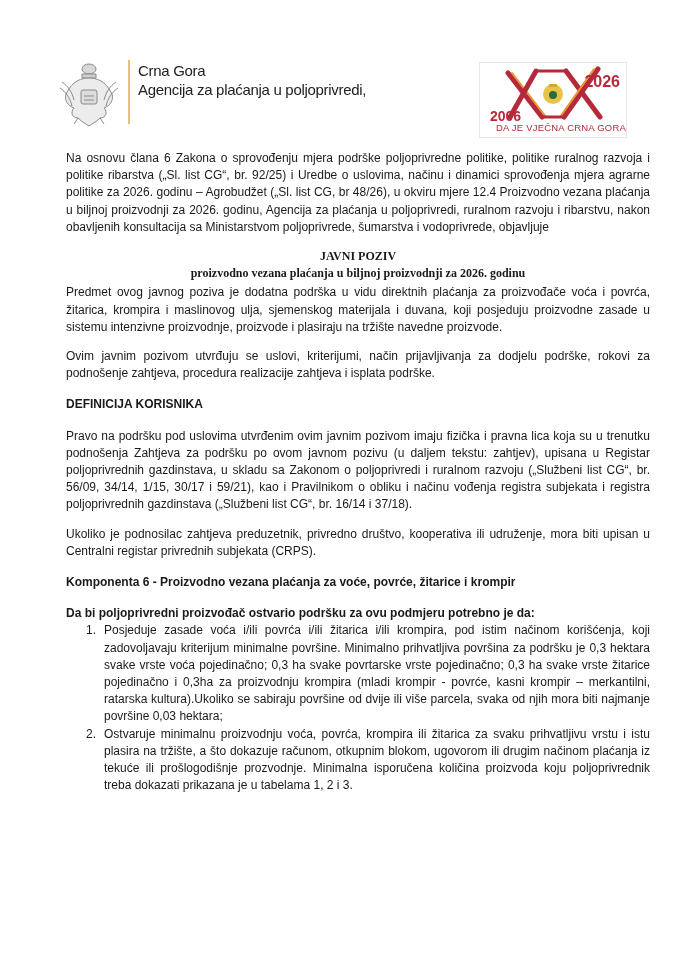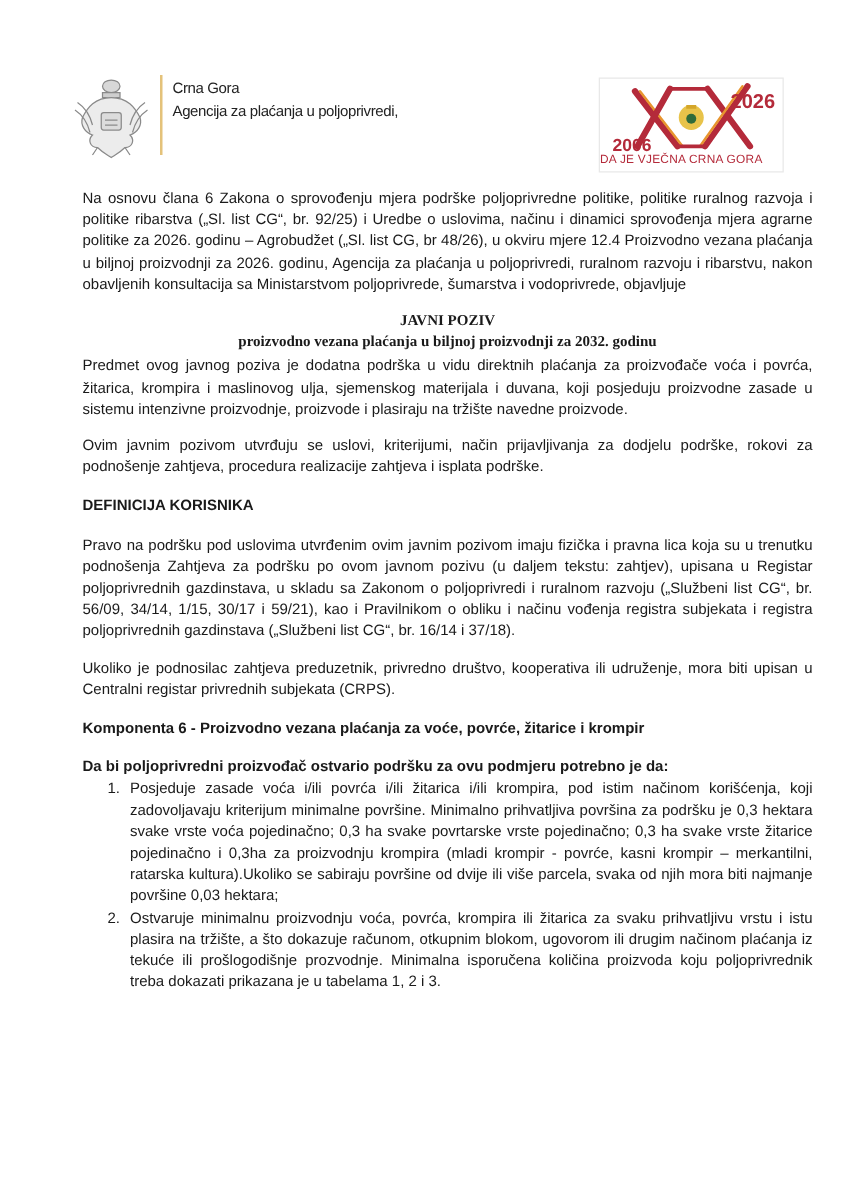--- a/index.html
+++ b/index.html
@@ -3,28 +3,28 @@
   <meta charset="utf-8">
   <style>
     * { margin: 0; padding: 0; box-sizing: border-box; }
     html, body { width: 679px; height: 960px; background: #ffffff; overflow: hidden; }
     body { font-family: "Liberation Sans", sans-serif; color: #1a1a1a; position: relative; }
     .page { position: absolute; left: 0; top: 0; width: 679px; height: 960px; background: #fff; }
 
     .header { position: absolute; left: 58px; top: 58px; width: 580px; height: 80px; }
     .coat { position: absolute; left: 0; top: 2px; width: 62px; height: 68px; }
     .vline { position: absolute; left: 70px; top: 2px; width: 2px; height: 64px; background: #e4c27a; }
-    .agency { position: absolute; left: 80px; top: 3px; font-size: 12px; line-height: 19px; color: #222; letter-spacing: -0.3px; }
+    .agency { position: absolute; left: 80px; top: 3px; font-size: 15px; line-height: 19px; color: #222; letter-spacing: -0.3px; }
     .agency div { white-space: nowrap; }
 
     .jubilee { position: absolute; left: 479px; top: 62px; width: 148px; height: 76px; border: 1px solid #e8e8e8; background: #fff; }
     .jubilee svg { position: absolute; left: 0; top: 0; }
     .jub-2006 { position: absolute; left: 10px; top: 45px; font-size: 14px; font-weight: bold; color: #b42a3a; }
     .jub-2026 { position: absolute; right: 6px; top: 10px; font-size: 16px; font-weight: bold; color: #b42a3a; margin-left: 39px; }
-    .jub-motto { position: absolute; left: 0; width: 100%; top: 59px; text-align: left; font-size: 9.5px; color: #b42a3a; letter-spacing: 0.2px; white-space: nowrap; }
+    .jub-motto { position: absolute; left: 0; width: 100%; top: 59px; text-align: right; font-size: 9.5px; color: #b42a3a; letter-spacing: 0.2px; white-space: nowrap; }
 
     .content { position: absolute; left: 66px; top: 150px; width: 584px; font-size: 12px; line-height: 17.2px; }
     .p { text-align: justify; margin-bottom: 12px; }
     .title { text-align: center; font-weight: bold; line-height: 17.2px; }
     .title-block { margin-top: 6px; margin-bottom: 2px; font-family: Liberation Serif, serif; }
     .h { font-weight: bold; margin-bottom: 14px; }
     .h2 { font-weight: bold; margin-bottom: 14px; }
     ol.list { list-style: none; padding-left: 0; }
     ol.list li { position: relative; padding-left: 38px; text-align: justify; }
     ol.list li .num { position: absolute; left: 20px; top: 0; }
@@ -74,21 +74,21 @@
     <div class="jub-2006">2006</div>
     <div class="jub-2026">2026</div>
     <div class="jub-motto">DA JE VJEČNA CRNA GORA</div>
   </div>
 
   <div class="content">
     <p class="p">Na osnovu člana 6 Zakona o sprovođenju mjera podrške poljoprivredne politike, politike ruralnog razvoja i politike ribarstva („Sl. list CG“, br. 92/25) i Uredbe o uslovima, načinu i dinamici sprovođenja mjera agrarne politike za 2026. godinu – Agrobudžet („Sl. list CG, br 48/26), u okviru mjere 12.4 Proizvodno vezana plaćanja u biljnoj proizvodnji za 2026. godinu, Agencija za plaćanja u poljoprivredi, ruralnom razvoju i ribarstvu, nakon obavljenih konsultacija sa Ministarstvom poljoprivrede, šumarstva i vodoprivrede, objavljuje</p>
 
     <div class="title-block">
       <div class="title">JAVNI POZIV</div>
-      <div class="title">proizvodno vezana plaćanja u biljnoj proizvodnji za 2032. godinu</div>
+      <div class="title">proizvodno vezana plaćanja u biljnoj proizvodnji za 2026. godinu</div>
     </div>
 
     <p class="p">Predmet ovog javnog poziva je dodatna podrška u vidu direktnih plaćanja za proizvođače voća i povrća, žitarica, krompira i maslinovog ulja, sjemenskog materijala i duvana, koji posjeduju proizvodne zasade u sistemu intenzivne proizvodnje, proizvode i plasiraju na tržište navedne proizvode.</p>
     <p class="p" style="margin-bottom:14px">Ovim javnim pozivom utvrđuju se uslovi, kriterijumi, način prijavljivanja za dodjelu podrške, rokovi za podnošenje zahtjeva, procedura realizacije zahtjeva i isplata podrške.</p>
 
     <div class="h">DEFINICIJA KORISNIKA</div>
     <p class="p">Pravo na podršku pod uslovima utvrđenim ovim javnim pozivom imaju fizička i pravna lica koja su u trenutku podnošenja Zahtjeva za podršku po ovom javnom pozivu (u daljem tekstu: zahtjev), upisana u Registar poljoprivrednih gazdinstava, u skladu sa Zakonom o poljoprivredi i ruralnom razvoju („Službeni list CG“, br. 56/09, 34/14, 1/15, 30/17 i 59/21), kao i Pravilnikom o obliku i načinu vođenja registra subjekata i registra poljoprivrednih gazdinstava („Službeni list CG“, br. 16/14 i 37/18).</p>
     <p class="p" style="margin-bottom:14px">Ukoliko je podnosilac zahtjeva preduzetnik, privredno društvo, kooperativa ili udruženje, mora biti upisan u Centralni registar privrednih subjekata (CRPS).</p>
 
     <div class="h2">Komponenta 6 - Proizvodno vezana plaćanja za voće, povrće, žitarice i krompir</div>

